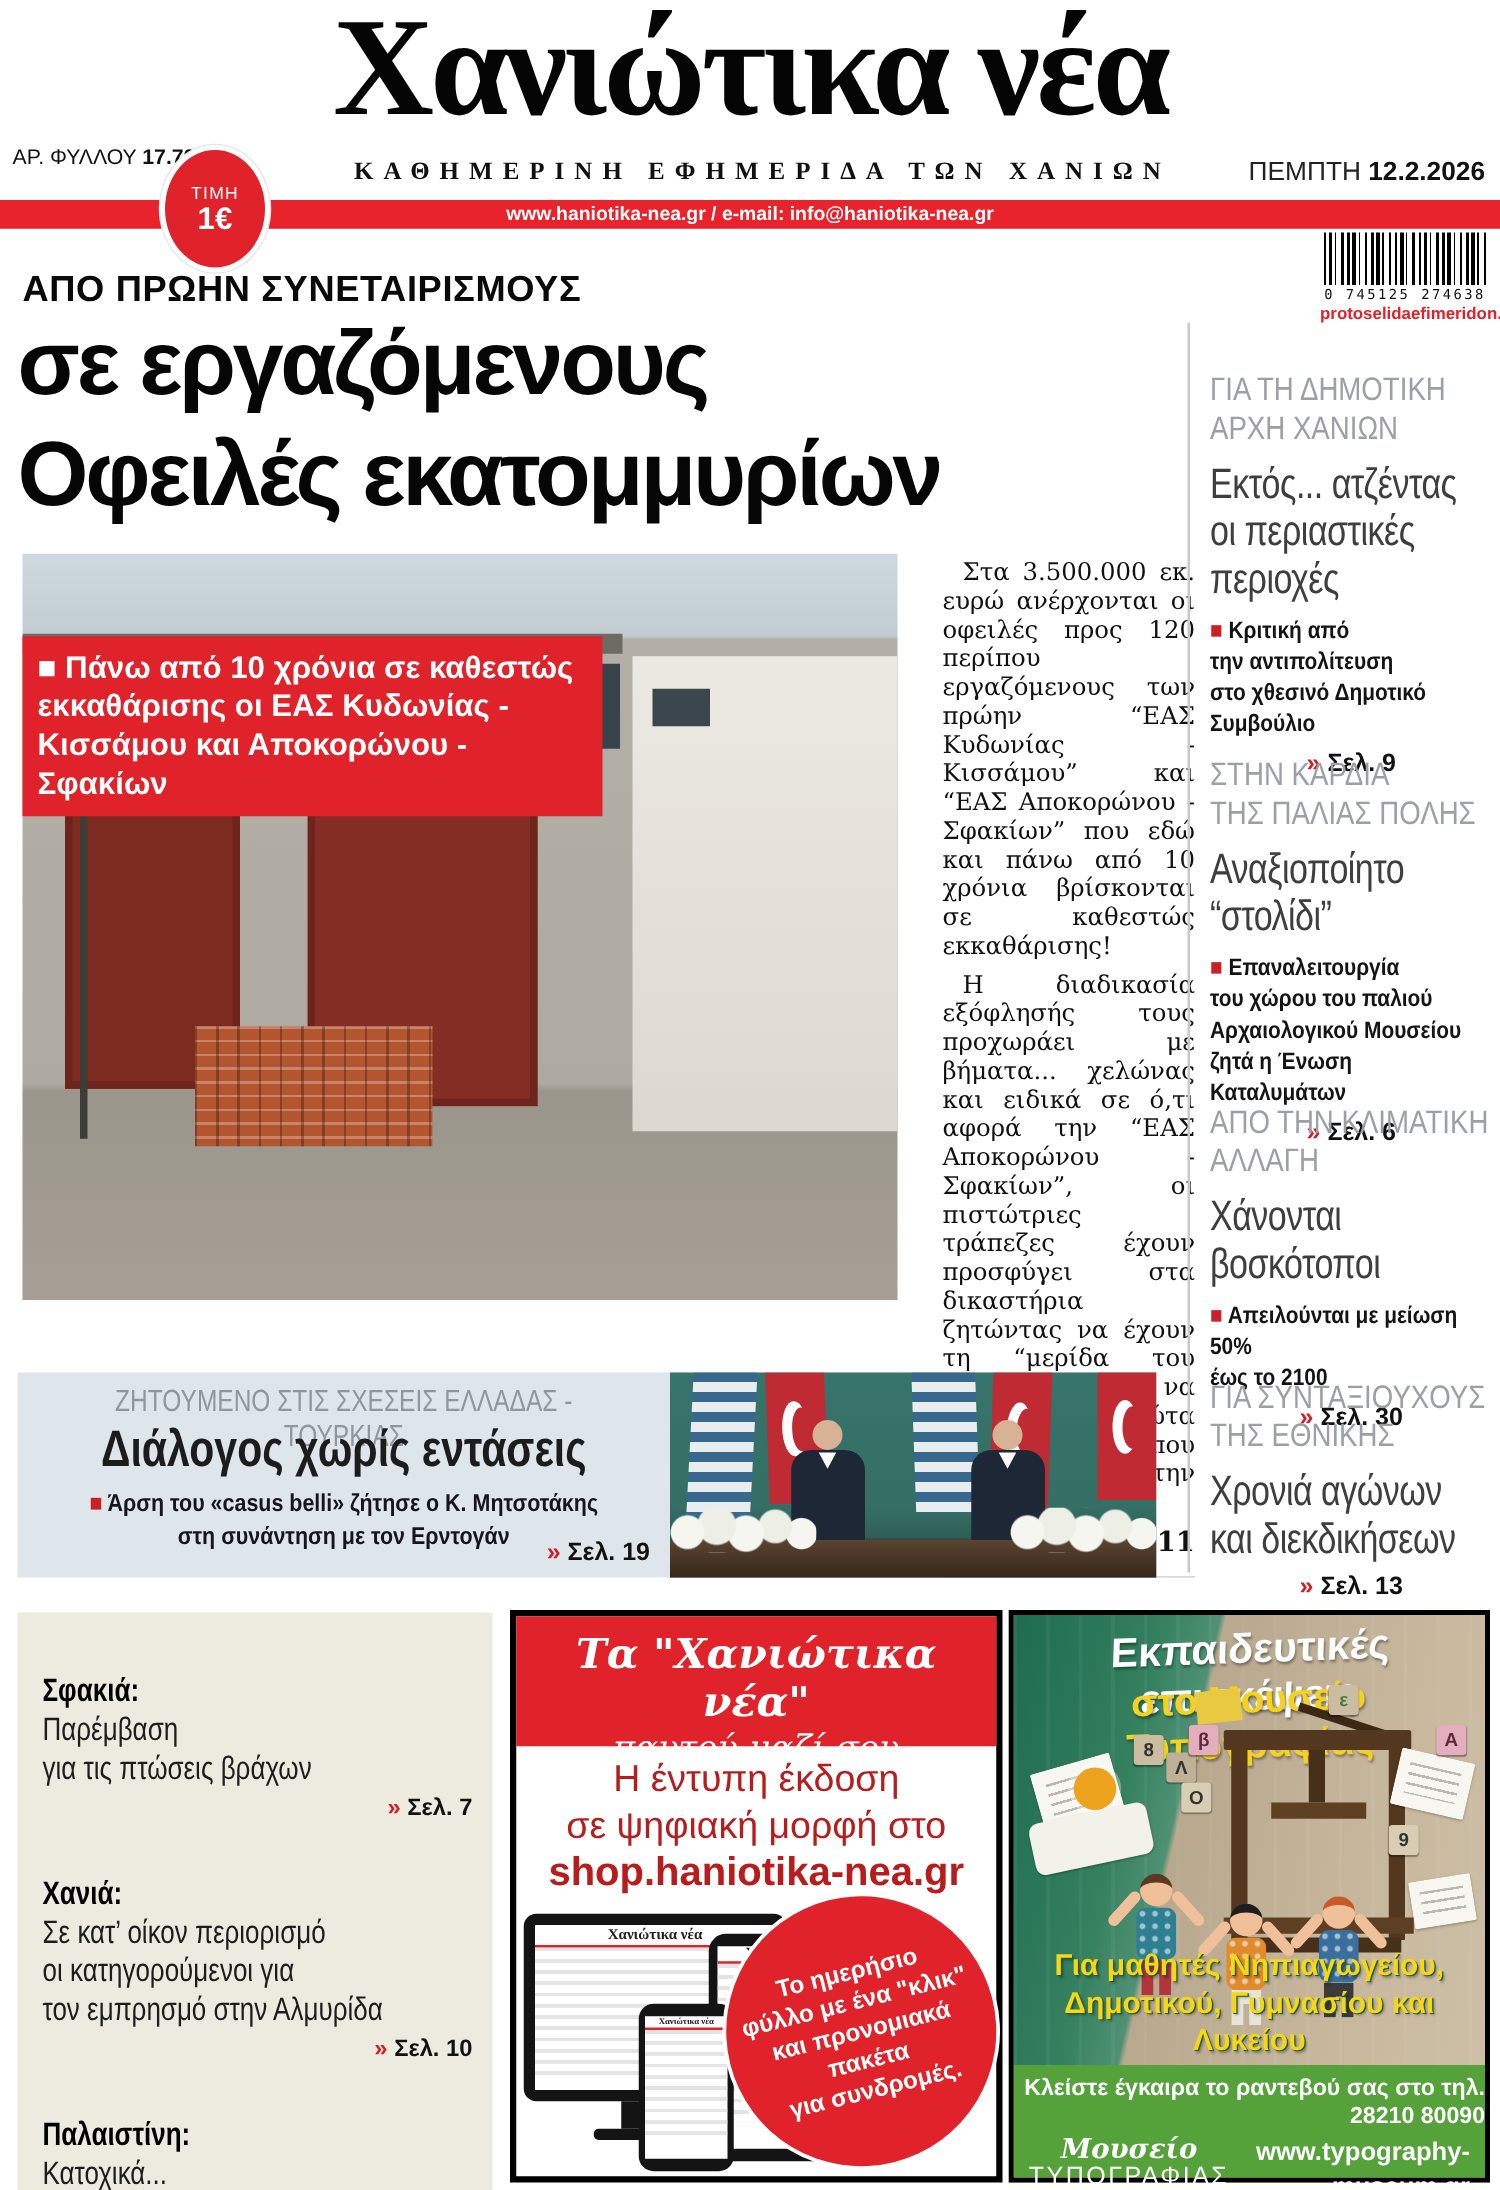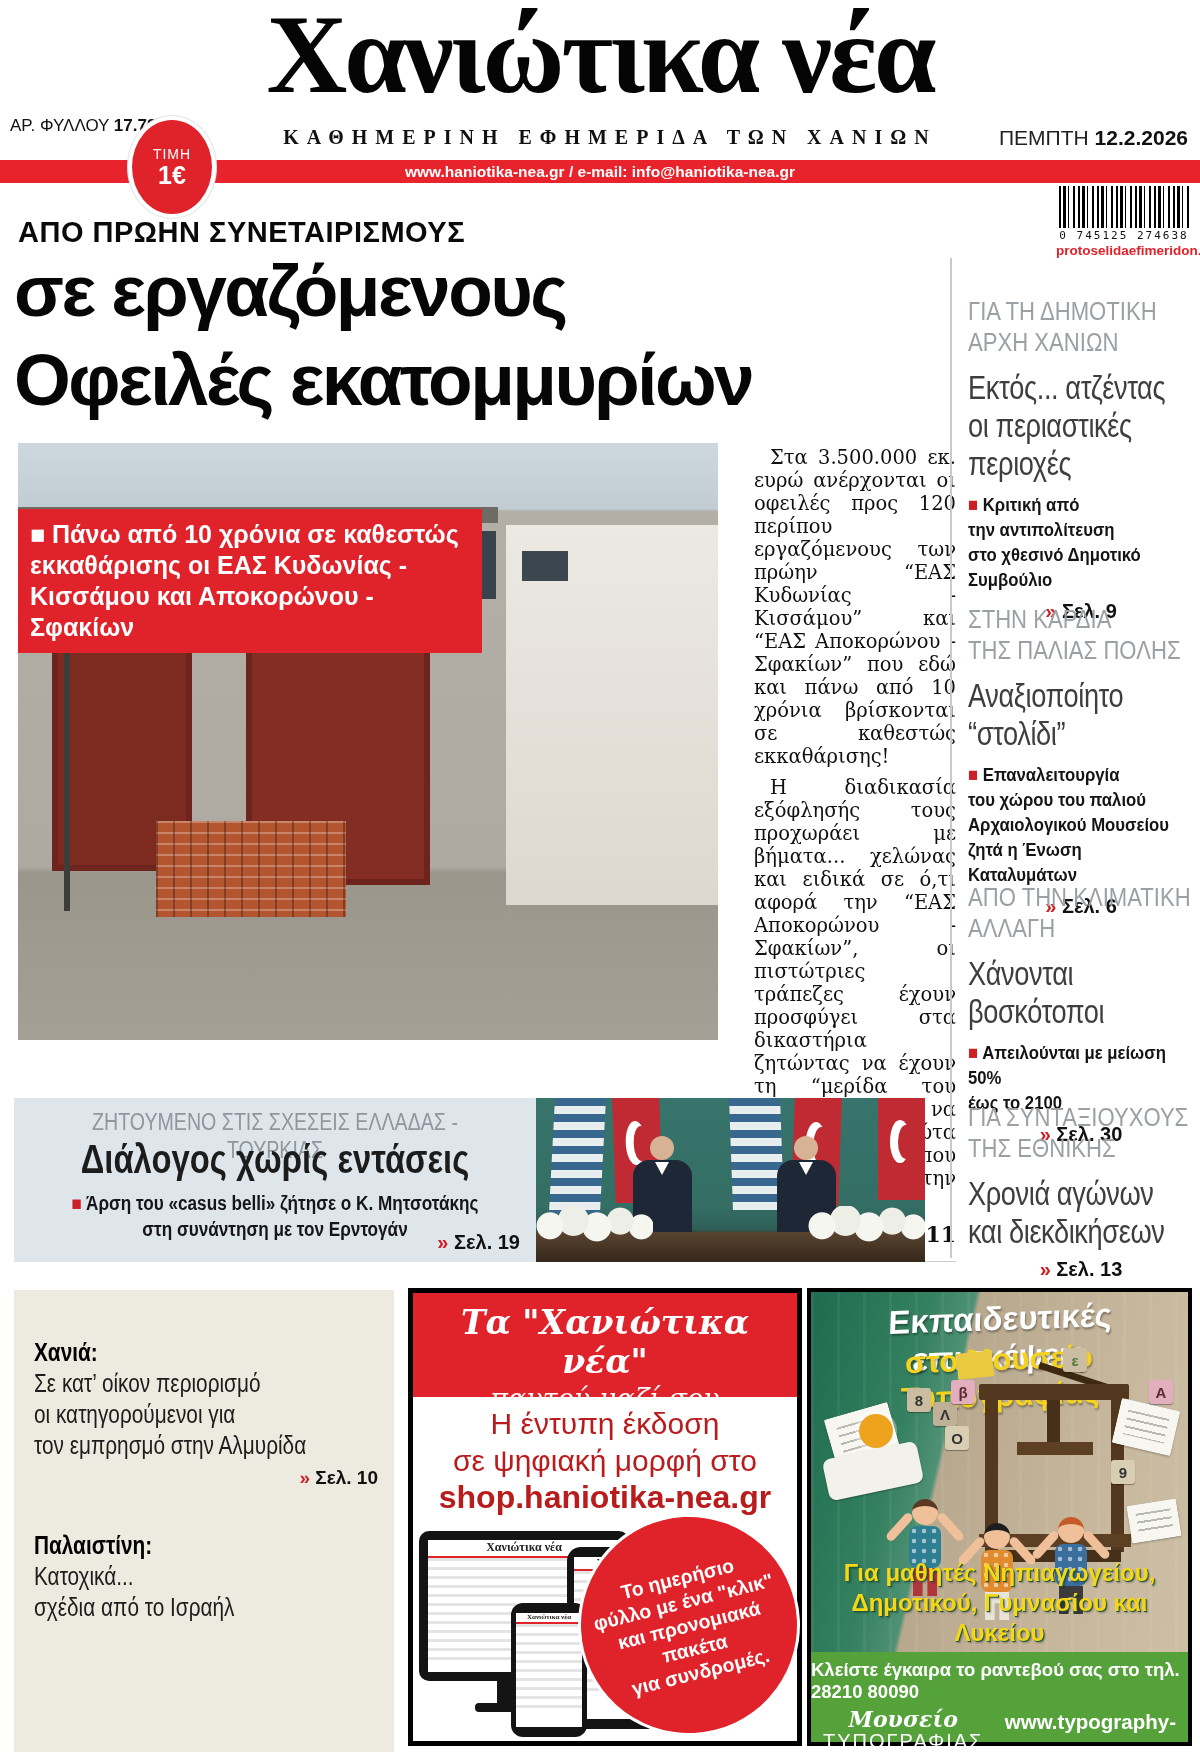--- a/index.html
+++ b/index.html
@@ -159,21 +159,21 @@
   .kid .arm-r{right:0;transform:rotate(-42deg);}
   .kid .torso{position:absolute;left:14px;top:30px;width:32px;height:42px;border-radius:8px;
     background-image:radial-gradient(rgba(255,255,255,.55) 2px,rgba(0,0,0,0) 2.6px);background-size:10px 10px;}
   .kid .torso::before{content:"";position:absolute;left:3px;top:-27px;width:26px;height:26px;border-radius:50%;
     background:#f0c09a;border-top:7px solid var(--hair);box-sizing:border-box;}
   .kid .legs{position:absolute;left:18px;top:72px;width:24px;height:28px;background:var(--pants);
     clip-path:polygon(0 0,100% 0,100% 100%,60% 100%,60% 40%,40% 40%,40% 100%,0 100%);}
   .mu-aud{left:0;bottom:4px;width:100%;text-align:center;font-size:24px;font-weight:bold;color:#f6d715;
     line-height:30px;text-shadow:1px 1px 0 #1d5a3c,2px 2px 2px rgba(0,0,0,.3);}
   .mu-info{left:0;top:360px;width:377px;height:90px;background:#55a23b;color:#fff;}
-  .mu-booking{text-align:left;font-size:18.5px;font-weight:bold;padding-top:7px;}
+  .mu-booking{text-align:right;font-size:18.5px;font-weight:bold;padding-top:7px;}
   .mu-row{display:flex;justify-content:space-between;padding:5px 12px 0 12px;}
   .mu-logo{text-align:center;line-height:1.05;}
   .mu-logo-script{font-family:"DejaVu Serif",serif;font-style:italic;font-weight:bold;font-size:22px;}
   .mu-logo-caps{font-size:20px;letter-spacing:2px;}
   .mu-logo-sub{font-size:9.5px;}
   .mu-right{text-align:right;line-height:1.35;}
   .mu-site{font-size:20.5px;font-weight:bold;}
 </style>
 </head>
 <body>
@@ -335,20 +335,31 @@
       <div class="figure" style="left:62%;bottom:16%;width:15%;height:46%;"></div>
       <div class="abs desk"></div>
       <div class="abs flowers" style="left:0;"></div>
       <div class="abs flowers" style="right:0;"></div>
     </div>
   </section>
 
   <section class="abs briefs">
     <div class="brief">
       <div class="brief-text ml sx80l">
+        <span class="topic">Σφακιά:</span>
+        <span>Παρέμβαση
+για τις πτώσεις βράχων</span>
+      </div>
+      <div class="brief-pageref pageref">
+        <span class="arr">»</span>
+        <span>Σελ. 7</span>
+      </div>
+    </div>
+    <div class="brief">
+      <div class="brief-text ml sx80l">
         <span class="topic">Χανιά:</span>
         <span>Σε κατ’ οίκον περιορισμό
 οι κατηγορούμενοι για
 τον εμπρησμό στην Αλμυρίδα</span>
       </div>
       <div class="brief-pageref pageref">
         <span class="arr">»</span>
         <span>Σελ. 10</span>
       </div>
     </div>

